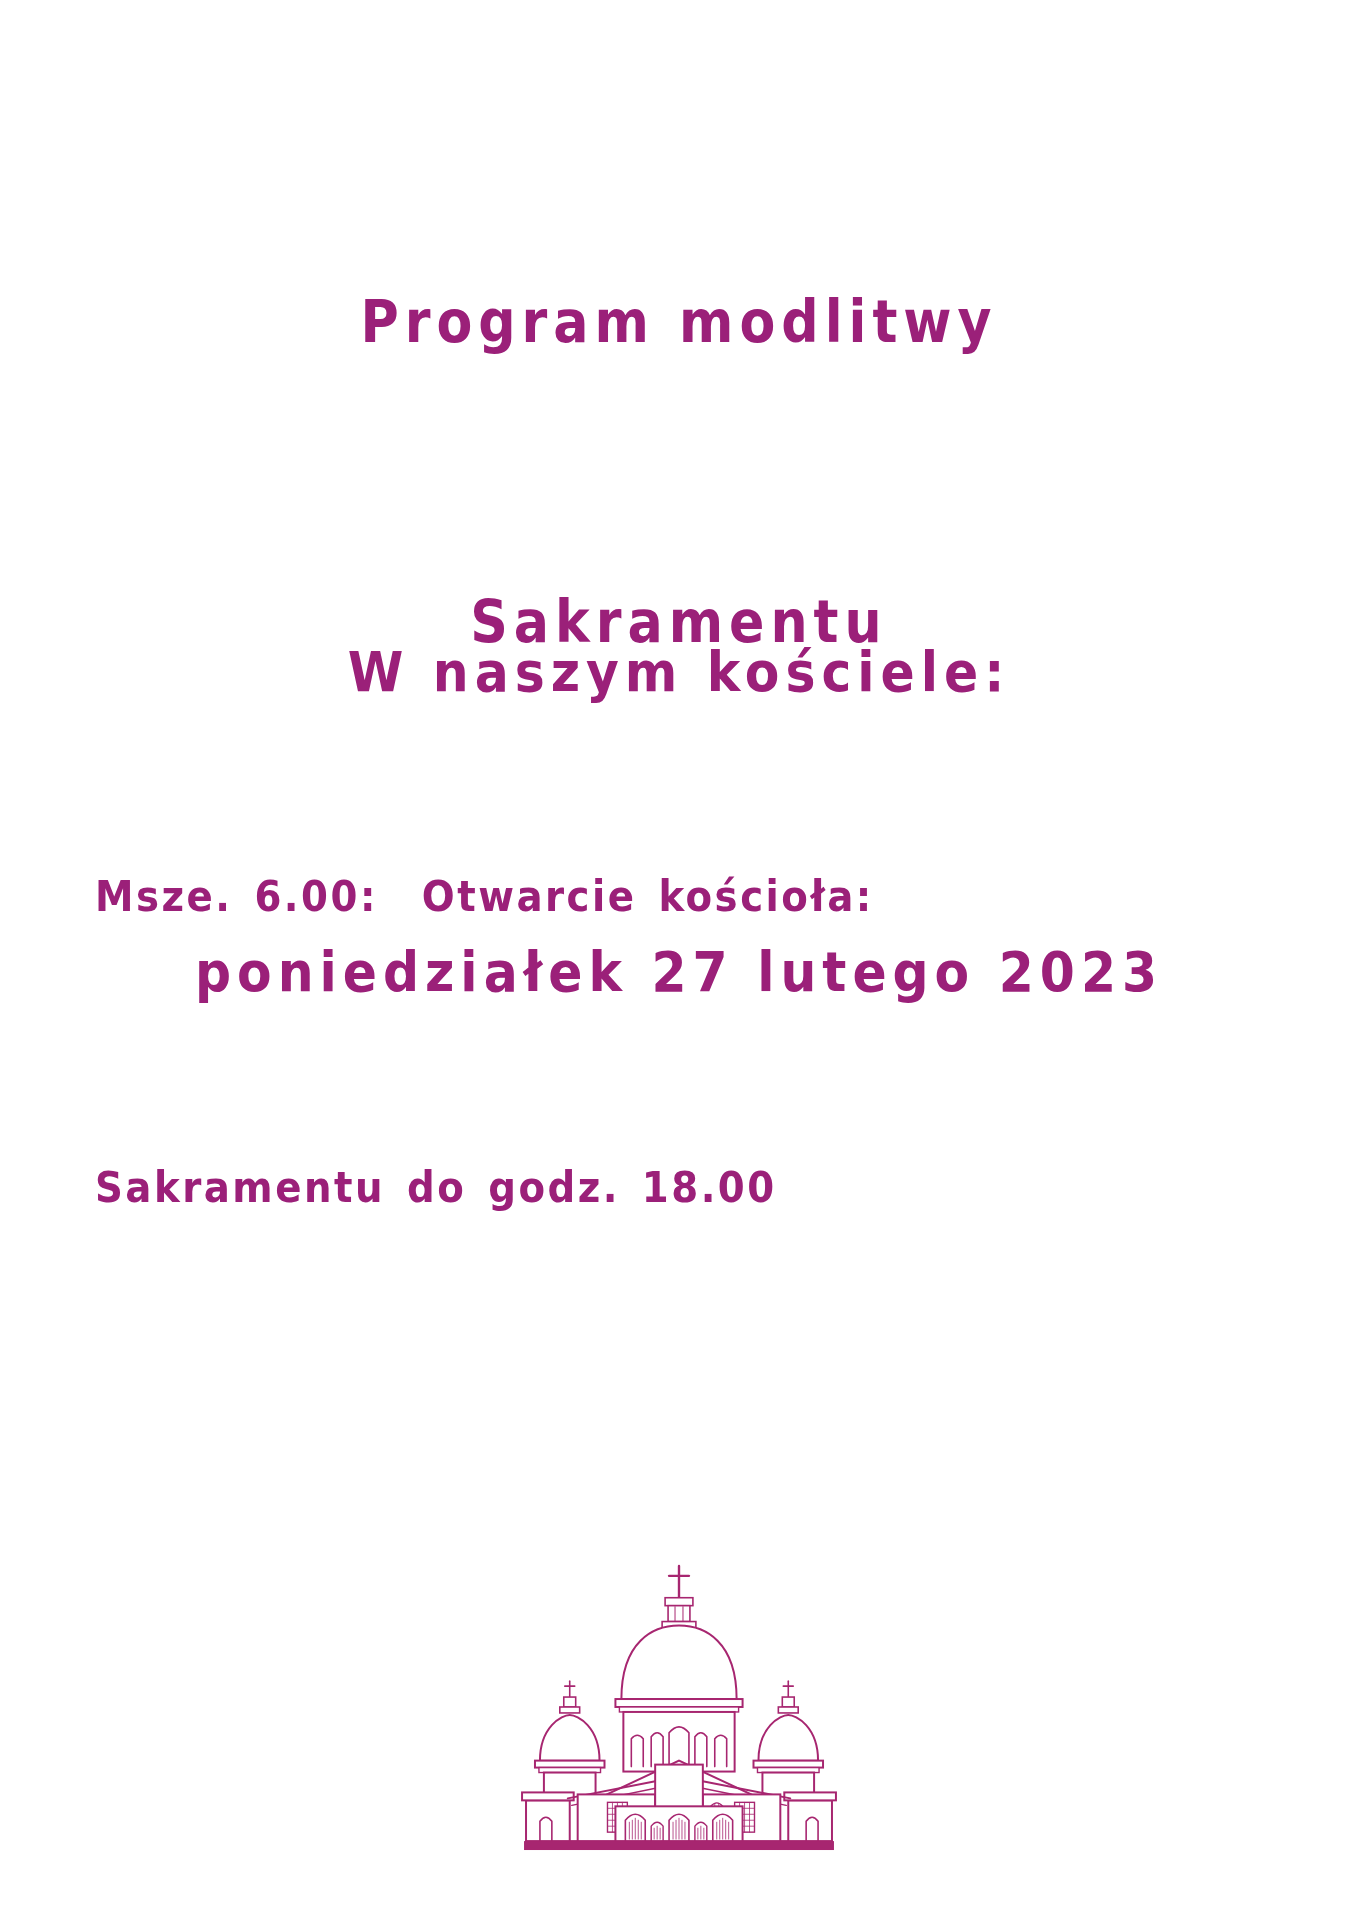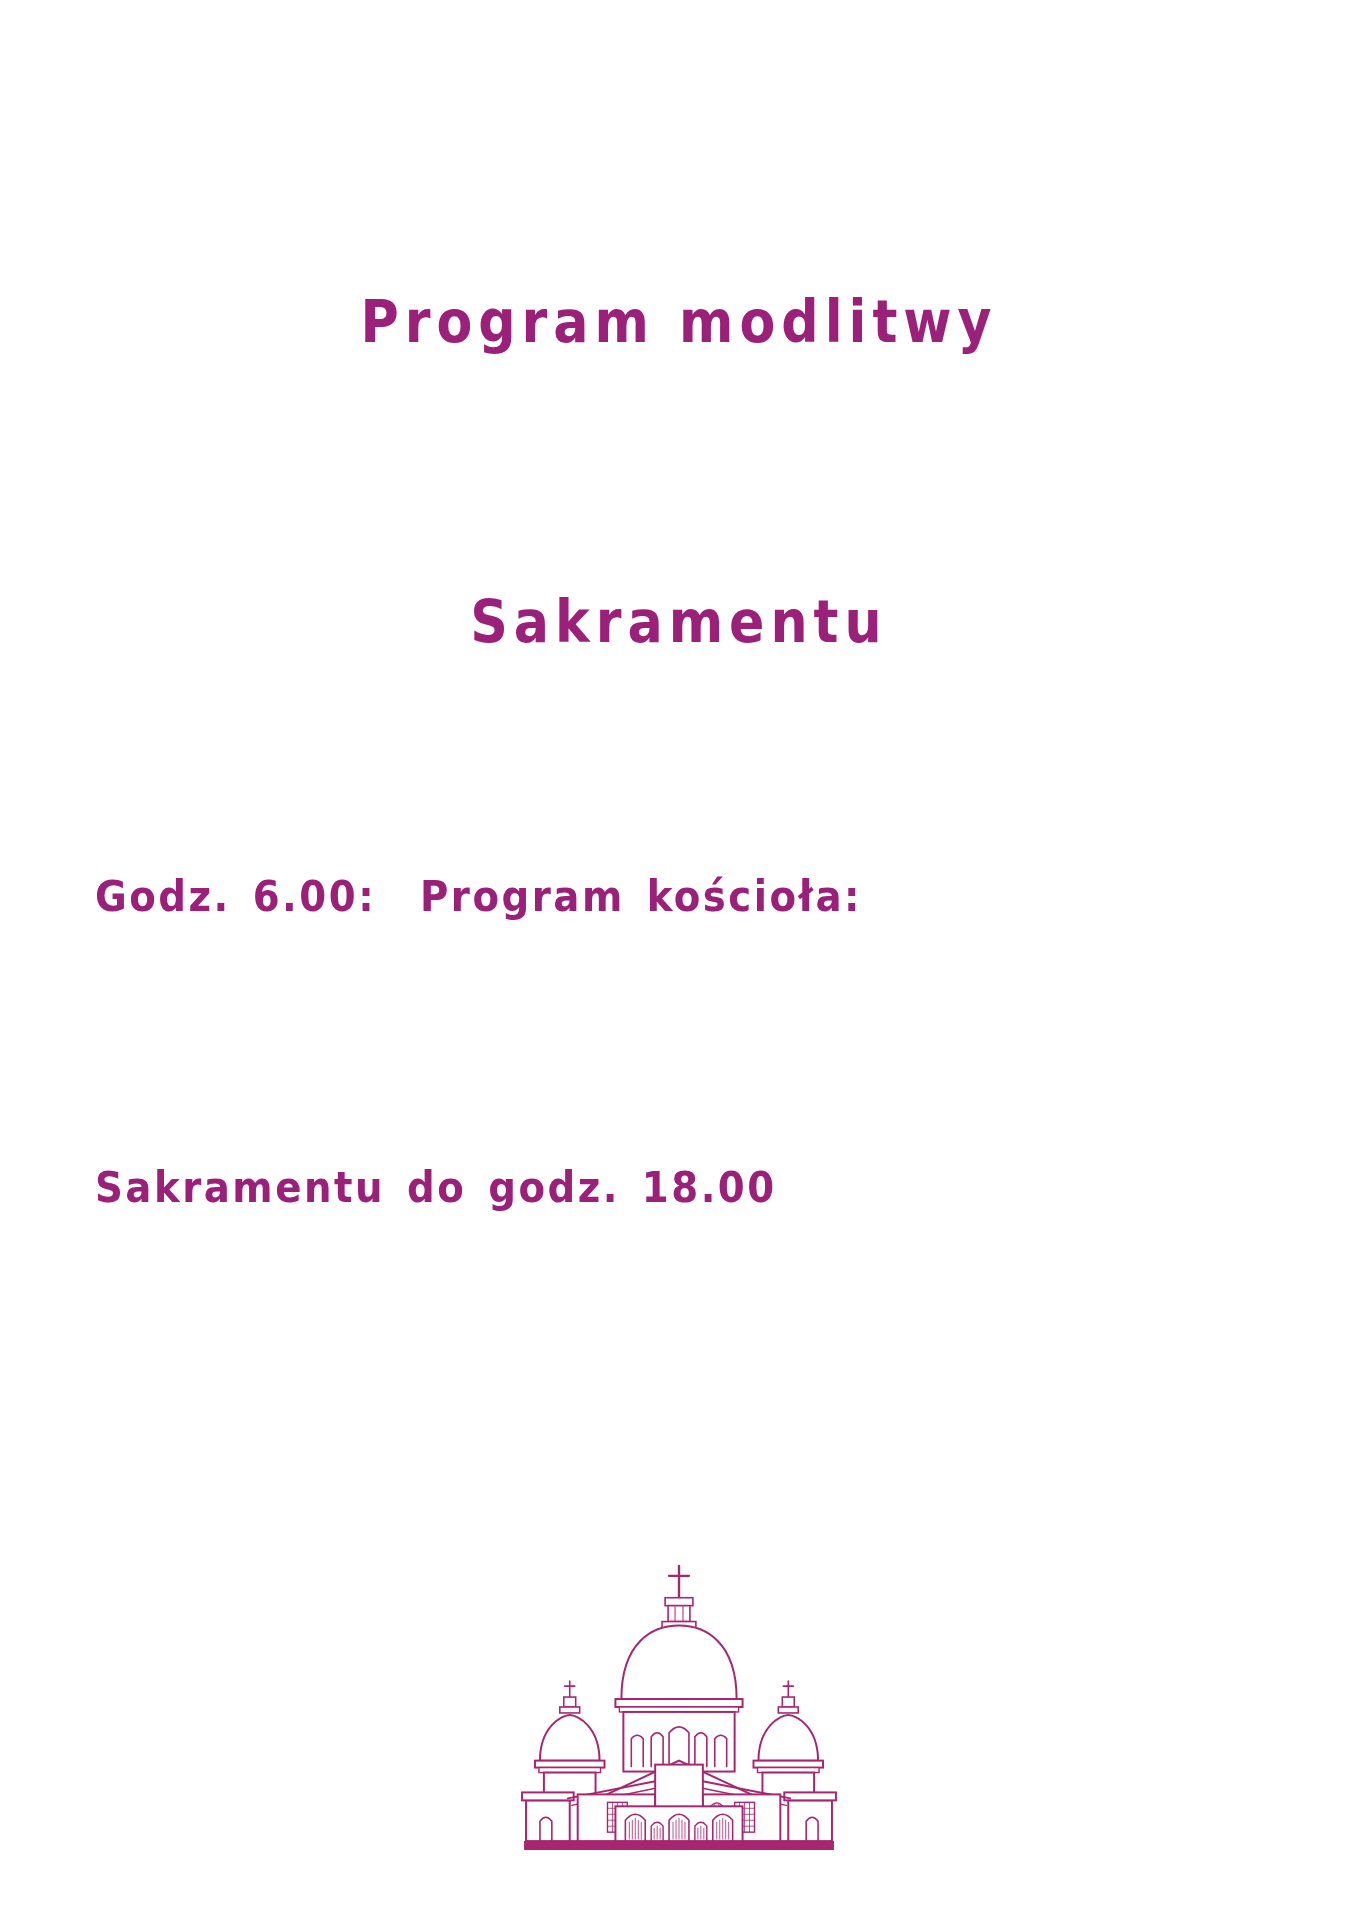--- a/index.html
+++ b/index.html
@@ -64,24 +64,26 @@
 <body>
 
 <div class="page">
 
   <div class="title-block">
     <div>Program modlitwy</div>
     <div>Sakramentu</div>
   </div>
 
   <div class="subtitle-block">
+    <div>W naszym kościele:</div>
+    <div>poniedziałek 27 lutego 2023</div>
   </div>
 
   <div class="schedule">
-    <div>Godz. 6.00:  Program kościoła:</div>
+    <div>Msze. 6.00:  Otwarcie kościoła:</div>
     <div>Sakramentu do godz. 18.00</div>
     
     
     
     
     
   </div>
 
   <div class="church">
     <svg viewBox="0 0 320 300" stroke="currentColor" fill="#ffffff" stroke-width="2" stroke-linecap="round">

